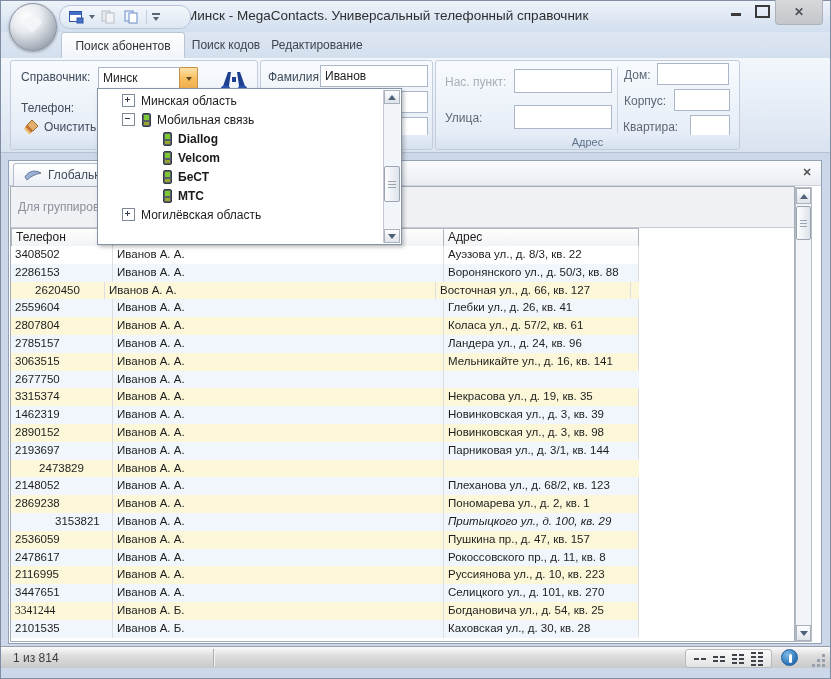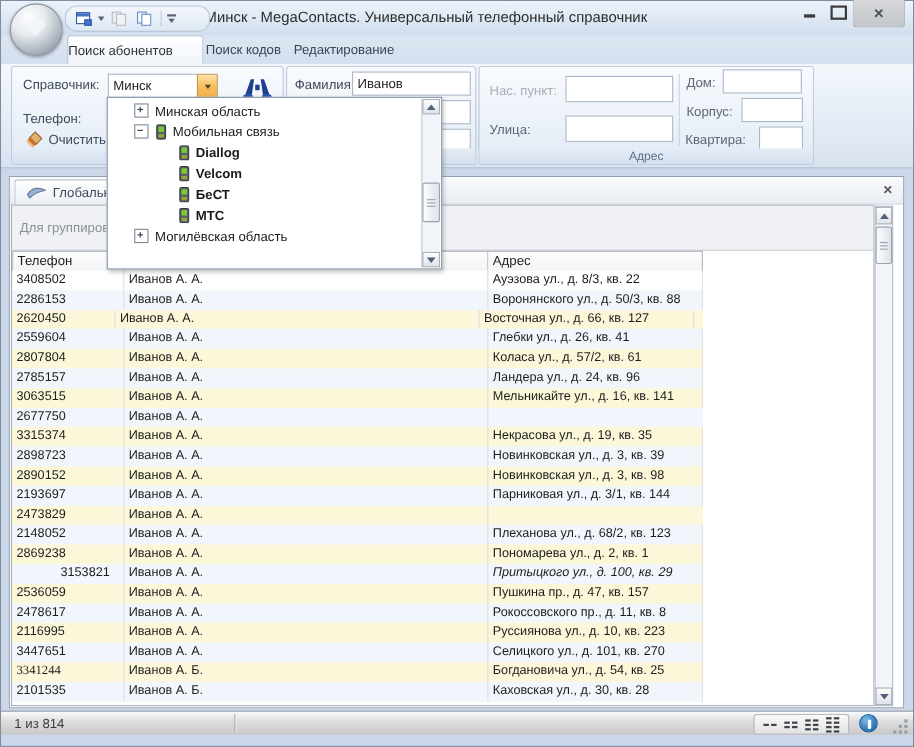--- a/index.html
+++ b/index.html
@@ -25,21 +25,21 @@
   .title-text{position:absolute;left:185px;top:7px;font-size:13.5px;color:#2e2e2e;white-space:nowrap}
   .win-controls{position:absolute;right:8px;top:0;height:26px;display:flex;align-items:flex-start}
   .wc{width:26px;height:22px;display:flex;align-items:center;justify-content:center}
   .wc-min i{display:block;width:10px;height:3px;background:#3a3a3a;margin-top:6px}
   .wc-max i{display:block;width:11px;height:9px;border:2px solid #3a3a3a}
   .wc-close{width:46px;height:24px;background:linear-gradient(#d6d8db,#c3c6ca);border:1px solid #aeb2b8;
        border-top:none;border-radius:0 0 4px 4px;color:#4d5157;font-weight:bold;font-size:12px;
        display:flex;align-items:center;justify-content:center}
   
   .tabrow{position:absolute;left:1px;top:32px;right:1px;height:26px;background:linear-gradient(#dde6f2,#d4dfee)}
-  .tab{position:absolute;top:0;height:26px;line-height:26px;text-align:left;color:#3c4652;font-size:12px}
+  .tab{position:absolute;top:0;height:26px;line-height:26px;text-align:center;color:#3c4652;font-size:12px}
   .tab.active{background:linear-gradient(#fdfefe,#f0f5fb);border:1px solid #b9c4d4;border-bottom:none;
        border-radius:3px 3px 0 0;color:#333}
   
   .ribbon{position:absolute;left:1px;top:58px;right:1px;height:94px;
        background:linear-gradient(#f3f7fc,#e3ebf5 60%,#d9e3f0);border-bottom:1px solid #b6c1d2}
   .rgroup{position:absolute;top:2px;height:88px;border:1px solid #c2ccda;border-radius:3px;
        background:linear-gradient(#f8fbfe,#eaf0f8 65%,#e0e9f4)}
   .rgroup .caption{position:absolute;left:0;right:0;bottom:0;height:14px;line-height:14px;text-align:center;
        font-size:11px;color:#60708a;background:linear-gradient(#e4ecf6,#d6e1ef);border-radius:0 0 3px 3px}
   .rlabel{position:absolute;color:#3f4a5a;white-space:nowrap}
@@ -249,21 +249,21 @@
           <div class="gcell" style="width: 102px;">3408502</div>
           <div class="gcell" style="width: 331px;">Иванов А. А.</div>
           <div class="gcell" style="width: 195px;">Ауэзова ул., д. 8/3, кв. 22</div>
         </div>
         <div class="grow r-blue">
           <div class="gcell" style="width: 102px;">2286153</div>
           <div class="gcell" style="width: 331px;">Иванов А. А.</div>
           <div class="gcell" style="width: 195px;">Воронянского ул., д. 50/3, кв. 88</div>
         </div>
         <div class="grow r-yellow">
-          <div class="gcell" style="width: 94px;">2620450</div>
+          <div class="gcell" style="width: 94px; text-align: center;">2620450</div>
           <div class="gcell" style="width: 331px;">Иванов А. А.</div>
           <div class="gcell" style="width: 195px;">Восточная ул., д. 66, кв. 127</div>
         </div>
         <div class="grow r-blue">
           <div class="gcell" style="width: 102px;">2559604</div>
           <div class="gcell" style="width: 331px;">Иванов А. А.</div>
           <div class="gcell" style="width: 195px;">Глебки ул., д. 26, кв. 41</div>
         </div>
         <div class="grow r-yellow">
           <div class="gcell" style="width: 102px;">2807804</div>
@@ -284,36 +284,36 @@
           <div class="gcell" style="width: 102px;">2677750</div>
           <div class="gcell" style="width: 331px;">Иванов А. А.</div>
           <div class="gcell" style="width: 195px; margin-top: 31px;">Независимости пр., д. 131/2, кв. 62</div>
         </div>
         <div class="grow r-yellow">
           <div class="gcell" style="width: 102px;">3315374</div>
           <div class="gcell" style="width: 331px;">Иванов А. А.</div>
           <div class="gcell" style="width: 195px;">Некрасова ул., д. 19, кв. 35</div>
         </div>
         <div class="grow r-blue">
-          <div class="gcell" style="width: 102px;">2898723</div>
+          <div class="gcell" style="width: 102px;">1462319</div>
           <div class="gcell" style="width: 331px;">Иванов А. А.</div>
           <div class="gcell" style="width: 195px;">Новинковская ул., д. 3, кв. 39</div>
         </div>
         <div class="grow r-yellow">
           <div class="gcell" style="width: 102px;">2890152</div>
           <div class="gcell" style="width: 331px;">Иванов А. А.</div>
           <div class="gcell" style="width: 195px;">Новинковская ул., д. 3, кв. 98</div>
         </div>
         <div class="grow r-blue">
           <div class="gcell" style="width: 102px;">2193697</div>
           <div class="gcell" style="width: 331px;">Иванов А. А.</div>
           <div class="gcell" style="width: 195px;">Парниковая ул., д. 3/1, кв. 144</div>
         </div>
         <div class="grow r-yellow">
-          <div class="gcell" style="width: 102px;">2473829</div>
+          <div class="gcell" style="width: 102px; text-align: center;">2473829</div>
           <div class="gcell" style="width: 331px;">Иванов А. А.</div>
         </div>
         <div class="grow r-blue">
           <div class="gcell" style="width: 102px;">2148052</div>
           <div class="gcell" style="width: 331px;">Иванов А. А.</div>
           <div class="gcell" style="width: 195px;">Плеханова ул., д. 68/2, кв. 123</div>
         </div>
         <div class="grow r-yellow">
           <div class="gcell" style="width: 102px;">2869238</div>
           <div class="gcell" style="width: 331px;">Иванов А. А.</div>

